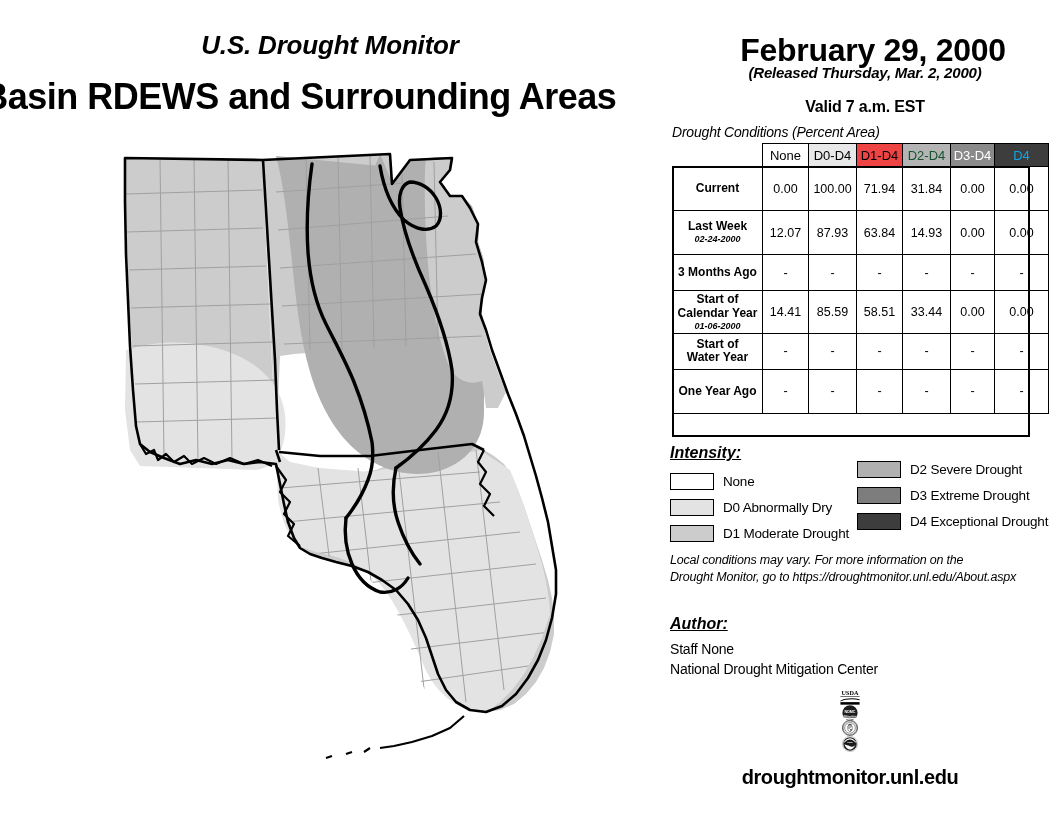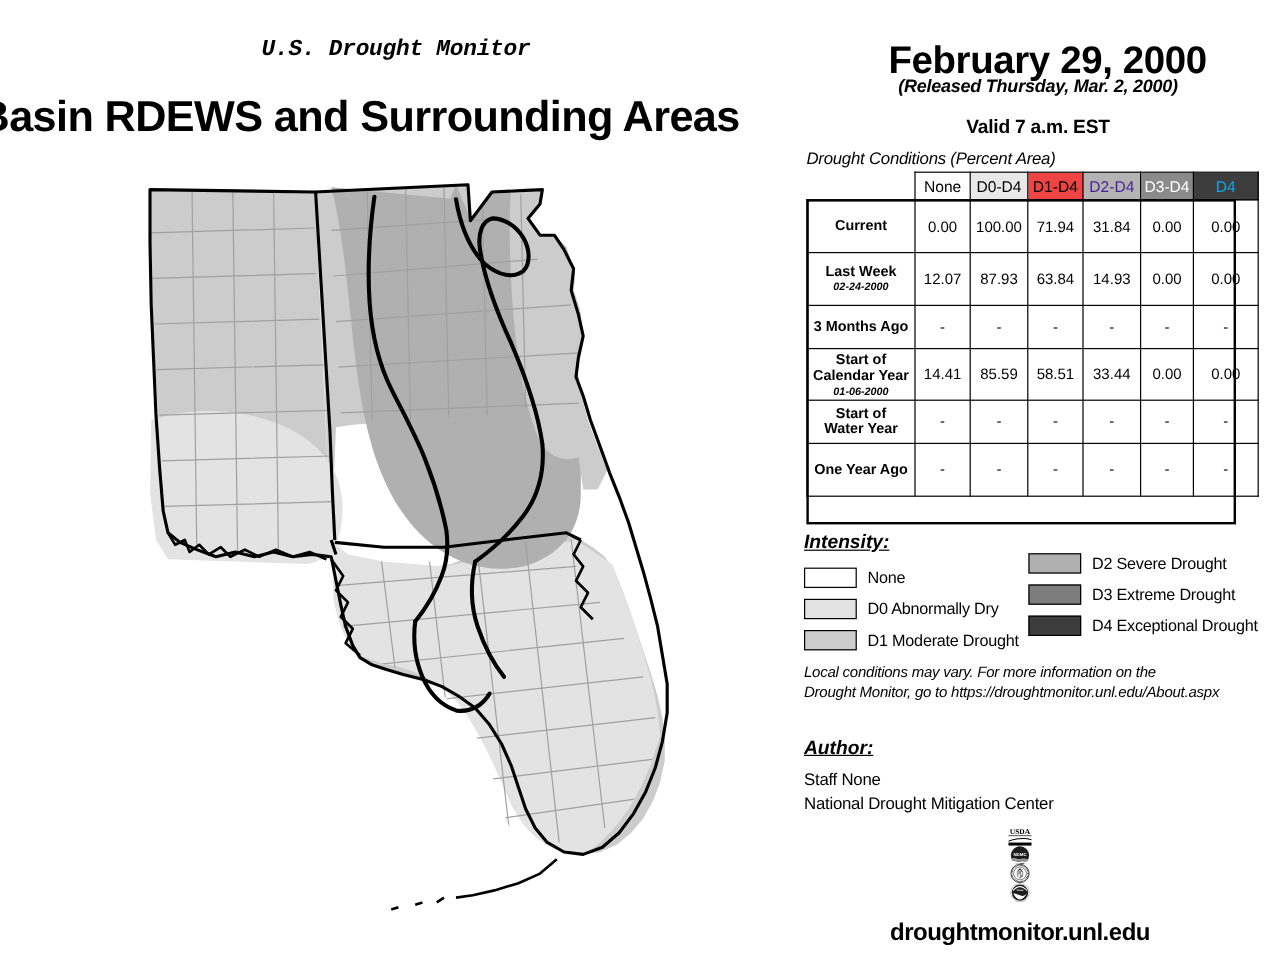--- a/index.html
+++ b/index.html
@@ -15,25 +15,24 @@
     font-family: "Liberation Sans", sans-serif;
     color: #000000;
   }
 
   
   #dm-subtitle {
     position: absolute;
     left: 0; top: 30px;
     width: 660px;
     text-align: center;
-    font-size: 19px;
-    font-weight: bold;
-    font-style: italic;
-    letter-spacing: -0.2px;
-    font-family: Liberation Mono, monospace;
+    font-size: 26px;
+    font-weight: bold;
+    font-style: italic;
+    letter-spacing: -0.2px;
   }
   #main-title {
     position: absolute;
     left: -222px; top: 76px;
     width: 1000px;
     text-align: center;
     font-size: 36px;
     font-weight: bold;
     white-space: nowrap;
     letter-spacing: -0.5px;
@@ -369,21 +368,21 @@
       <col style="width:48px">
       <col style="width:44px">
       <col style="width:54px">
   </colgroup>
   <thead>
     <tr>
       <th class="corner"></th>
       <th style="background:#ffffff;color:#000">None</th>
       <th style="background:#e8e8e8;color:#000">D0-D4</th>
       <th style="background:#ef4444;color:#000">D1-D4</th>
-      <th style="background:#b4b4b4;color:#4c1d95">D2-D4</th>
+      <th style="background:#b4b4b4;color:#14532d">D2-D4</th>
       <th style="background:#8a8a8a;color:#fff">D3-D4</th>
       <th style="background:#3d3d3d;color:#0ea5e9">D4</th>
     </tr>
   </thead>
   <tbody>
     <tr>
       <th class="rowlabel">
         <span>Current</span>
       </th>
       <td>0.00</td>

